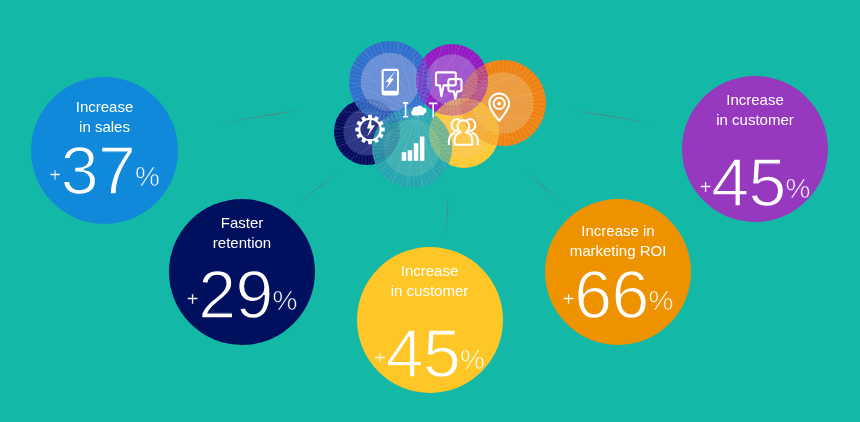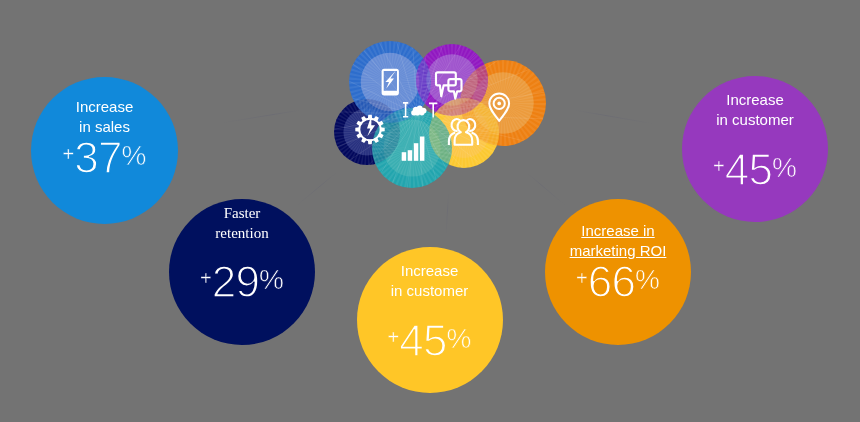--- a/index.html
+++ b/index.html
@@ -1,22 +1,22 @@
 <!DOCTYPE html>
 <html><head>
 <meta charset="utf-8">
 <style>
   html,body{margin:0;padding:0;}
   body{width:860px;height:422px;background:#f5f5f5;font-family:"Liberation Sans",sans-serif;overflow:hidden;}
-  #stage{position:relative;width:860px;height:422px;background:#737373;}
+  #stage{position:relative;width:860px;height:422px;background:#14b8a6;}
   .stat{position:absolute;border-radius:50%;color:#fff;text-align:center;}
   .stat .label{position:absolute;left:0;right:0;text-align:center;font-size:15px;line-height:19.5px;font-weight:400;}
   .stat .big{position:absolute;left:0;right:0;text-align:center;white-space:nowrap;line-height:1;}
   .stat .plus{font-size:20px;-webkit-text-stroke-width:0.35px;position:relative;top:-12px;}
-  .stat .num{font-size:44px;letter-spacing:-0.8px;-webkit-text-stroke-width:1.4px;}
+  .stat .num{font-size:68px;letter-spacing:-0.8px;-webkit-text-stroke-width:1.4px;}
   .stat .pct{font-size:28px;-webkit-text-stroke-width:0.6px;position:relative;top:-8px;}
   #cluster,#lines{position:absolute;left:0;top:0;}
 </style>
 </head>
 <body>
 
 <div id="stage">
 
   <svg id="lines" width="860" height="422">
     <defs>
@@ -251,35 +251,35 @@
   </svg>
 
   <div class="stat" id="stat-sales" style="left: 31px; top: 77px; width: 147px; height: 147px; background: rgb(17, 137, 218);">
       <div class="label" style="top: 20px;">
         <div>Increase</div>
         <div>in sales</div>
       </div>
       <div class="big" style="top: 59px; -webkit-text-stroke-color: rgb(17, 137, 218);"><span class="plus">+</span><span class="num">37</span><span class="pct">%</span></div>
     </div>
   <div class="stat" id="stat-deployment" style="left: 169px; top: 199px; width: 146px; height: 146px; background: rgb(0, 16, 94);">
-      <div class="label" style="top: 5px; font-family: Liberation Serif, serif;">
+      <div class="label" style="top: 14px;">
         <div>Faster</div>
         <div>retention</div>
       </div>
       <div class="big" style="top: 61px; -webkit-text-stroke-color: rgb(0, 16, 94);"><span class="plus">+</span><span class="num">29</span><span class="pct">%</span></div>
     </div>
   <div class="stat" id="stat-retention" style="left: 356.5px; top: 247px; width: 146px; height: 146px; background: rgb(255, 198, 39);">
       <div class="label" style="top: 14px;">
         <div>Increase</div>
         <div>in customer</div>
       </div>
       <div class="big" style="top: 72px; -webkit-text-stroke-color: rgb(255, 198, 39);"><span class="plus">+</span><span class="num">45</span><span class="pct">%</span></div>
     </div>
   <div class="stat" id="stat-marketing" style="left: 545px; top: 199px; width: 146px; height: 146px; background: rgb(238, 146, 0);">
-      <div class="label" style="top: 22px; text-decoration: underline;">
+      <div class="label" style="top: 22px;">
         <div>Increase in</div>
         <div>marketing ROI</div>
       </div>
       <div class="big" style="top: 61px; -webkit-text-stroke-color: rgb(238, 146, 0);"><span class="plus">+</span><span class="num">66</span><span class="pct">%</span></div>
     </div>
   <div class="stat" id="stat-satisfaction" style="left: 682px; top: 76px; width: 146px; height: 146px; background: rgb(150, 57, 190);">
       <div class="label" style="top: 14px;">
         <div>Increase</div>
         <div>in customer</div>
       </div>

